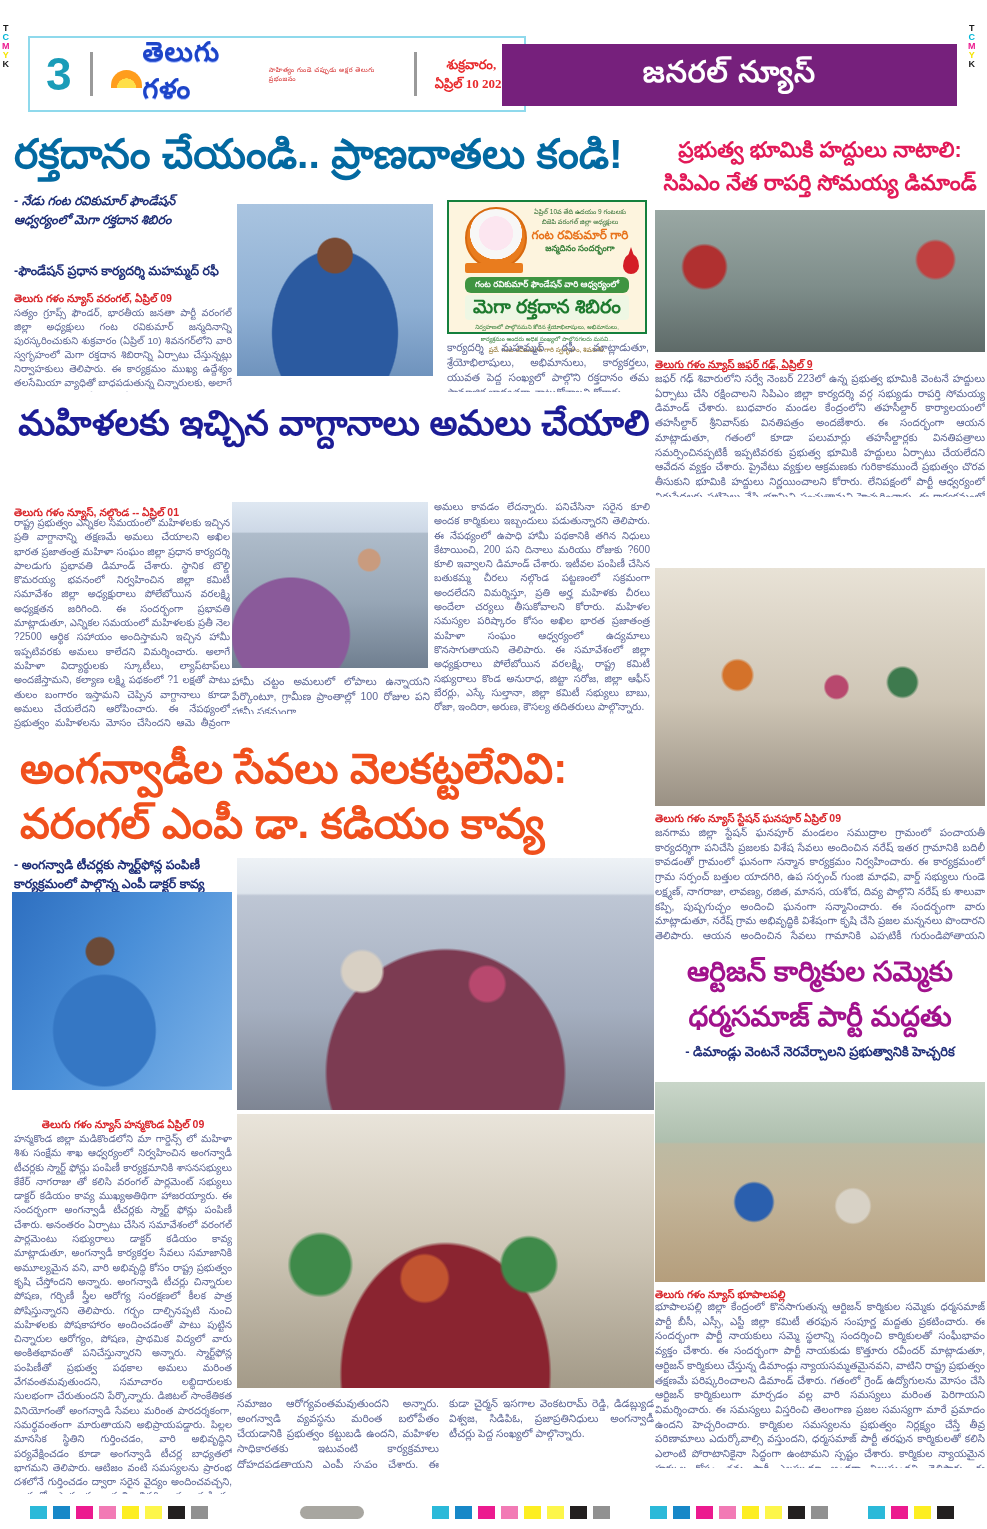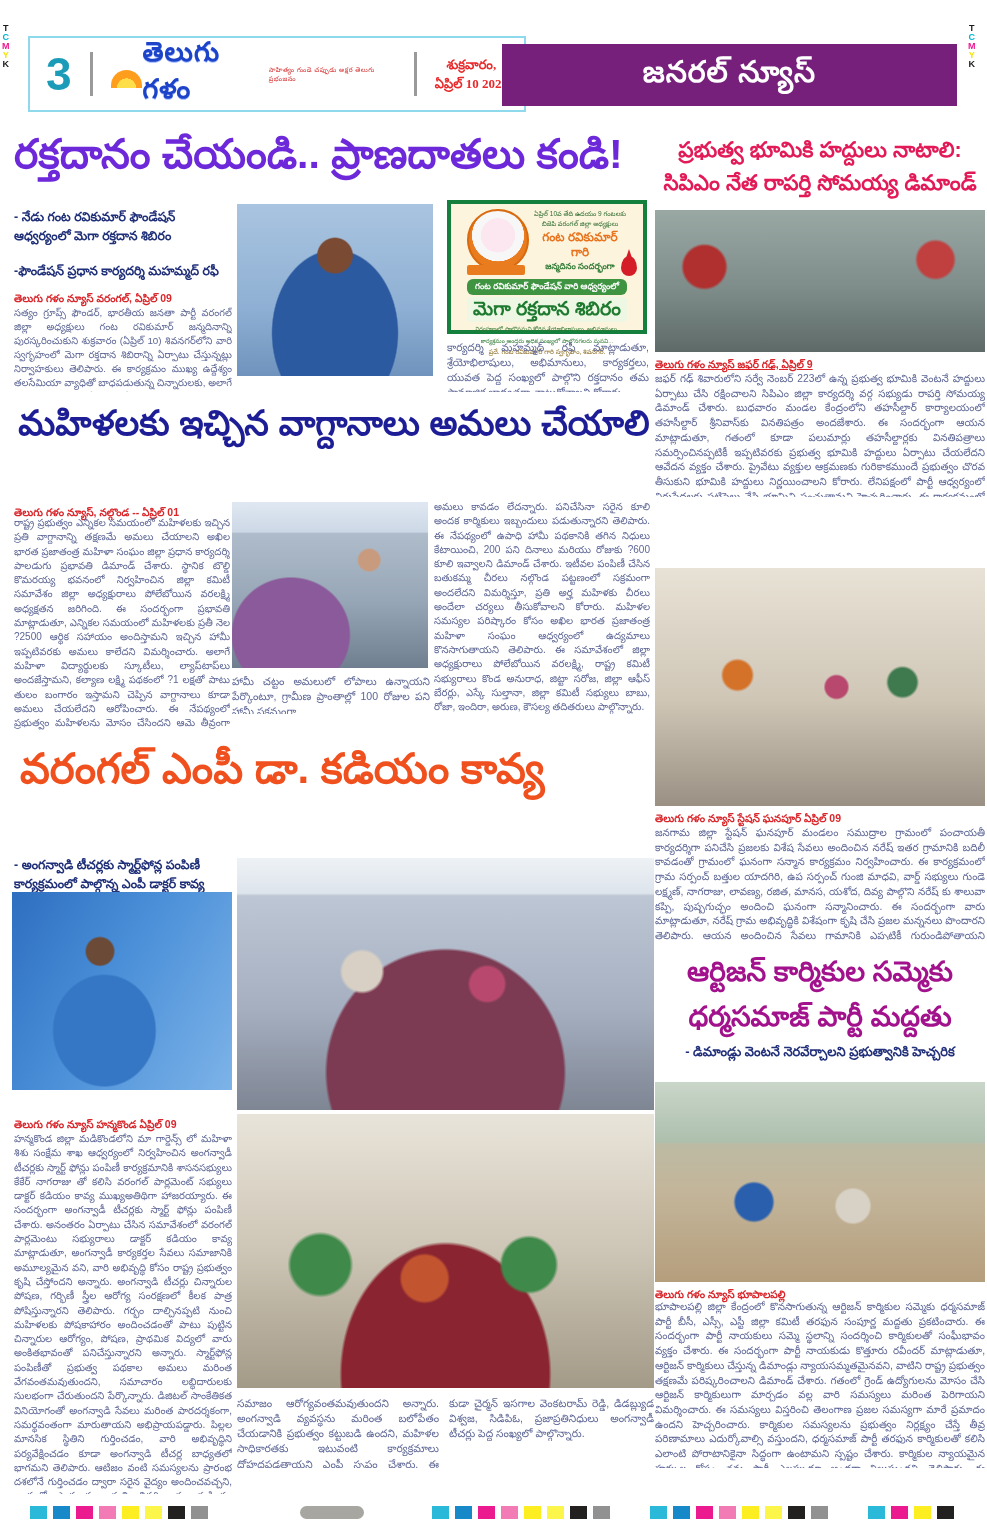--- a/index.html
+++ b/index.html
@@ -19,29 +19,29 @@
   .section-banner{background:#76207c;color:#fff;display:flex;align-items:center;justify-content:center;font-weight:bold;font-size:30px;letter-spacing:1px;}
   
   .tcmyk{display:flex;flex-direction:column;align-items:center;line-height:1;font-size:9px;font-weight:bold;}
   .sqrow{display:flex;gap:6px;}
   .sq{width:17px;height:13px;display:inline-block;}
   .pill{width:64px;height:13px;border-radius:7px;background:#a8a6a0;}
   
   .dateline{color:#d9262b;font-weight:bold;font-size:10.5px;margin-bottom:2px;}
   .body-txt{color:#5d6695;font-size:10.6px;line-height:1.43;text-align:justify;overflow:hidden;}
   .byline{color:#1f2f78;font-weight:bold;font-size:12.5px;line-height:1.55;}
-  .hl1{color:#6d28d9;font-weight:bold;font-size:41px;line-height:1.1;}
+  .hl1{color:#0369a1;font-weight:bold;font-size:41px;line-height:1.1;}
   .hl2{color:#e21a58;font-weight:bold;font-size:21.5px;line-height:1.55;text-align:center;}
   .hl3{color:#1d1d96;font-weight:bold;font-size:35px;line-height:1.45;text-align:center;}
   .hl4{color:#7b2190;font-weight:bold;font-size:20px;line-height:1.6;text-align:center;}
   .hl5{color:#f0501d;font-weight:bold;font-size:42px;line-height:1.3;}
   .hl6{color:#a1128c;font-weight:bold;font-size:28px;line-height:1.6;text-align:center;}
   .byline6{color:#22307a;font-weight:bold;font-size:13px;text-align:center;}
   
-  .ad-card{background:#fdf4de;border:4px solid #15803d;padding:5px 16px;box-sizing:border-box;}
+  .ad-card{background:#fdf4de;border:2px solid #15803d;padding:5px 16px;box-sizing:border-box;}
   .ad-top{display:flex;}
   .ad-badge{width:58px;height:58px;border-radius:50%;background:radial-gradient(circle at 50% 42%, #fce6f0 0 38%, #f7f7f7 39% 58%, #e97c1e 59% 100%);border:2px solid #d86a10;flex:0 0 auto;}
   .ad-ribbon{width:58px;height:10px;background:#e97c1e;border-radius:2px;margin-top:-6px;}
   .ad-toptxt{flex:1;text-align:center;padding-left:4px;}
   .ad-small{font-size:6.5px;color:#2c6b2f;line-height:1.6;}
   .ad-name{font-size:12px;color:#e8731c;font-weight:bold;line-height:1.3;}
   .ad-sub{font-size:8.5px;color:#2f7a33;font-weight:bold;}
   .ad-strip{background:#3f9441;color:#fff;font-size:8.5px;font-weight:bold;text-align:center;border-radius:6px;padding:2px 2px;margin-top:4px;}
   .ad-big{color:#1d7a2e;font-size:19px;font-weight:bold;text-align:center;line-height:1.2;background:#eef7e4;border-radius:4px;margin-top:2px;padding:1px 0;}
   .ad-fine{font-size:6px;color:#2f7a33;text-align:center;line-height:1.7;margin-top:2px;}
@@ -82,21 +82,21 @@
       <div>శుక్రవారం,</div>
       <div>ఏప్రిల్ 10  2026</div>
     </div>
   </div>
   <div class="abs section-banner" style="left:502px;top:44px;width:455px;height:62px;">
     <span>జనరల్ న్యూస్</span>
   </div>
 
   <div class="abs hl1" style="left:14px;top:132px;width:640px;">రక్తదానం చేయండి.. ప్రాణదాతలు కండి!</div>
 
-  <div class="abs byline" style="left:14px;top:208px;width:218px;">- నేడు గంట రవికుమార్ ఫౌండేషన్ ఆధ్వర్యంలో మెగా రక్తదాన శిబిరం</div>
+  <div class="abs byline" style="left:14px;top:192px;width:218px;font-style:italic;">- నేడు గంట రవికుమార్ ఫౌండేషన్ ఆధ్వర్యంలో మెగా రక్తదాన శిబిరం</div>
   <div class="abs byline" style="left:14px;top:262px;width:218px;">-ఫౌండేషన్ ప్రధాన కార్యదర్శి మహమ్మద్ రఫీ</div>
   <div class="abs dateline" style="left:14px;top:292px;width:218px;">తెలుగు గళం న్యూస్ వరంగల్, ఏప్రిల్ 09</div>
   <div class="abs body-txt" style="left:14px;top:306px;width:218px;height:86px;font-size:9.8px;">సత్యం గ్రూప్స్ ఫౌండర్, భారతీయ జనతా పార్టీ వరంగల్ జిల్లా అధ్యక్షులు గంట రవికుమార్ జన్మదినాన్ని పురస్కరించుకుని శుక్రవారం (ఏప్రిల్ 10) శివనగర్‌లోని వారి స్వగృహంలో మెగా రక్తదాన శిబిరాన్ని ఏర్పాటు చేస్తున్నట్లు నిర్వాహకులు తెలిపారు. ఈ కార్యక్రమం ముఖ్య ఉద్దేశ్యం తలసేమియా వ్యాధితో బాధపడుతున్న చిన్నారులకు, అలాగే అత్యవసర చికిత్సలో ఉన్న రోగులకు రక్తం అందించి వారి ప్రాణాలను కాపాడటమేనని తెలిపారు. ఈ సందర్భంగా గంట రవికుమార్ ఫౌండేషన్ ప్రధాన</div>
 
   <div class="abs photo" style="left:237px;top:204px;width:196px;height:172px;background:
       radial-gradient(circle at 50% 30%, #7a4a33 0 11%, transparent 12%),
       radial-gradient(ellipse at 50% 75%, #2b5aa0 0 45%, transparent 46%),
       linear-gradient(180deg,#a9c4e0 0%,#8fb0d4 60%,#6f93bd 100%);"></div>
 
   <div class="abs ad-card" style="left:447px;top:200px;width:200px;height:134px;">
@@ -149,35 +149,36 @@
 
   <div class="abs photo" style="left:655px;top:568px;width:330px;height:238px;background:
       radial-gradient(circle at 25% 45%, #d4722a 0 5%, transparent 6%),
       radial-gradient(circle at 55% 50%, #b8486e 0 5%, transparent 6%),
       radial-gradient(circle at 75% 48%, #3e7a4e 0 5%, transparent 6%),
       linear-gradient(180deg,#e8e2d6 0%,#cfc6b6 55%,#9a9184 100%);"></div>
   <div class="abs dateline" style="left:655px;top:812px;width:330px;">తెలుగు గళం న్యూస్ స్టేషన్ ఘనపూర్ ఏప్రిల్ 09</div>
   <div class="abs body-txt" style="left:655px;top:826px;width:330px;height:114px;font-size:10.3px;">జనగామ జిల్లా స్టేషన్ ఘనపూర్ మండలం సముద్రాల గ్రామంలో పంచాయతీ కార్యదర్శిగా పనిచేసి ప్రజలకు విశేష సేవలు అందించిన నరేష్ ఇతర గ్రామానికి బదిలీ కావడంతో గ్రామంలో ఘనంగా సన్మాన కార్యక్రమం నిర్వహించారు. ఈ కార్యక్రమంలో గ్రామ సర్పంచ్ బత్తుల యాదగిరి, ఉప సర్పంచ్ గుంజి మాధవి, వార్డ్ సభ్యులు గుండె లక్ష్మణ్, నాగరాజు, లావణ్య, రజిత, మానస, యశోద, దివ్య పాల్గొని నరేష్ కు శాలువా కప్పి, పుష్పగుచ్ఛం అందించి ఘనంగా సన్మానించారు. ఈ సందర్భంగా వారు మాట్లాడుతూ, నరేష్ గ్రామ అభివృద్ధికి విశేషంగా కృషి చేసి ప్రజల మన్ననలు పొందారని తెలిపారు. ఆయన అందించిన సేవలు గ్రామానికి ఎప్పటికీ గుర్తుండిపోతాయని పేర్కొన్నారు. కొత్త స్థానంలో కూడా అదే నిబద్ధతతో పనిచేసి మరింత మంచి పేరు సంపాదించాలని ఆకాంక్షించారు.</div>
 
   <div class="abs hl5" style="left:20px;top:742px;width:635px;">
+    <div>అంగన్వాడీల సేవలు వెలకట్టలేనివి:</div>
     <div>వరంగల్ ఎంపీ డా. కడియం కావ్య</div>
   </div>
   <div class="abs byline" style="left:14px;top:856px;width:220px;">- అంగన్వాడి టీచర్లకు స్మార్ట్‌ఫోన్ల పంపిణీ కార్యక్రమంలో పాల్గొన్న ఎంపీ డాక్టర్ కావ్య</div>
   <div class="abs photo" style="left:12px;top:892px;width:220px;height:198px;background:
       radial-gradient(circle at 40% 30%, #6b4a38 0 7%, transparent 8%),
       radial-gradient(ellipse at 42% 70%, #3577c4 0 28%, transparent 29%),
       linear-gradient(120deg,#2e6fc0 0%,#4a8fd8 45%,#7db3e8 100%);"></div>
   <div class="abs photo" style="left:237px;top:858px;width:417px;height:252px;background:
       linear-gradient(180deg,#eef2f6 0%,#dde4ec 14%,transparent 15%),
       radial-gradient(circle at 30% 45%, #d8d0c4 0 6%, transparent 7%),
       radial-gradient(circle at 60% 50%, #b8486e 0 6%, transparent 7%),
       radial-gradient(ellipse at 50% 85%, #7c3b52 0 40%, transparent 41%),
       linear-gradient(180deg,#c6cedb 0%,#a5afc0 60%,#7e8593 100%);"></div>
 
-  <div class="abs dateline" style="left:14px;top:1118px;width:218px;">తెలుగు గళం న్యూస్ హన్మకొండ ఏప్రిల్ 09</div>
+  <div class="abs dateline" style="left:14px;top:1118px;width:218px;text-align:center;">తెలుగు గళం న్యూస్ హన్మకొండ ఏప్రిల్ 09</div>
   <div class="abs body-txt" style="left:14px;top:1132px;width:218px;height:362px;font-size:10px;">హన్మకొండ జిల్లా మడికొండలోని మా గార్డెన్స్ లో మహిళా శిశు సంక్షేమ శాఖ ఆధ్వర్యంలో నిర్వహించిన అంగన్వాడీ టీచర్లకు స్మార్ట్ ఫోన్లు పంపిణీ కార్యక్రమానికి శాసనసభ్యులు కేకేర్ నాగరాజు తో కలిసి వరంగల్ పార్లమెంట్ సభ్యులు డాక్టర్ కడియం కావ్య ముఖ్యఅతిథిగా హాజరయ్యారు. ఈ సందర్భంగా అంగన్వాడీ టీచర్లకు స్మార్ట్ ఫోన్లు పంపిణీ చేశారు. అనంతరం ఏర్పాటు చేసిన సమావేశంలో వరంగల్ పార్లమెంటు సభ్యురాలు డాక్టర్ కడియం కావ్య మాట్లాడుతూ, అంగన్వాడీ కార్యకర్తల సేవలు సమాజానికి అమూల్యమైన వని, వారి అభివృద్ధి కోసం రాష్ట్ర ప్రభుత్వం కృషి చేస్తోందని అన్నారు. అంగన్వాడి టీచర్లు చిన్నారుల పోషణ, గర్భిణీ స్త్రీల ఆరోగ్య సంరక్షణలో కీలక పాత్ర పోషిస్తున్నారని తెలిపారు. గర్భం దాల్చినప్పటి నుంచి మహిళలకు పోషకాహారం అందించడంతో పాటు పుట్టిన చిన్నారుల ఆరోగ్యం, పోషణ, ప్రాథమిక విద్యలో వారు అంకితభావంతో పనిచేస్తున్నారని అన్నారు. స్మార్ట్‌ఫోన్ల పంపిణీతో ప్రభుత్వ పథకాల అమలు మరింత వేగవంతమవుతుందని, సమాచారం లబ్ధిదారులకు సులభంగా చేరుతుందని పేర్కొన్నారు. డిజిటల్ సాంకేతికత వినియోగంతో అంగన్వాడి సేవలు మరింత పారదర్శకంగా, సమర్థవంతంగా మారుతాయని అభిప్రాయపడ్డారు. పిల్లల మానసిక స్థితిని గుర్తించడం, వారి అభివృద్ధిని పర్యవేక్షించడం కూడా అంగన్వాడి టీచర్ల బాధ్యతలో భాగమని తెలిపారు. ఆటిజం వంటి సమస్యలను ప్రారంభ దశలోనే గుర్తించడం ద్వారా సరైన వైద్యం అందించవచ్చని, ఇందులో పాత్ర ముఖ్యమని వివరించారు. మహిళల ఆరోగ్యంపై ప్రత్యేక శ్రద్ధ అవసరమని పేర్కొంటూ, ప్రతి మహిళ ఆరు నెలలకు ఒకసారి వైద్య పరీక్షలు చేయించుకోవాలని సూచించారు. గర్భిణీలు, బాలింతలు ఆరోగ్యంగా ఉంటేనే</div>
 
   <div class="abs photo" style="left:237px;top:1114px;width:417px;height:274px;background:
       radial-gradient(circle at 20% 55%, #3f8a4a 0 8%, transparent 9%),
       radial-gradient(circle at 45% 60%, #c25430 0 8%, transparent 9%),
       radial-gradient(circle at 70% 55%, #3f8a4a 0 8%, transparent 9%),
       radial-gradient(ellipse at 50% 95%, #8a2430 0 35%, transparent 36%),
       linear-gradient(180deg,#e9e4da 0%,#cdc5b5 50%,#a39a88 100%);"></div>
   <div class="abs body-txt" style="left:237px;top:1396px;width:202px;height:72px;">సమాజం ఆరోగ్యవంతమవుతుందని అన్నారు. అంగన్వాడి వ్యవస్థను మరింత బలోపేతం చేయడానికి ప్రభుత్వం కట్టుబడి ఉందని, మహిళల సాధికారతకు ఇటువంటి కార్యక్రమాలు దోహదపడతాయని ఎంపీ స్పష్టం చేశారు. ఈ కార్యక్రమంలో</div>
   <div class="abs body-txt" style="left:449px;top:1396px;width:205px;height:72px;">కుడా చైర్మన్ ఇసగాల వెంకటరామ్ రెడ్డి, డిడబ్ల్యుడ విశ్వజ, సిడిపిఓ, ప్రజాప్రతినిధులు అంగన్వాడీ టీచర్లు పెద్ద సంఖ్యలో పాల్గొన్నారు.</div>

